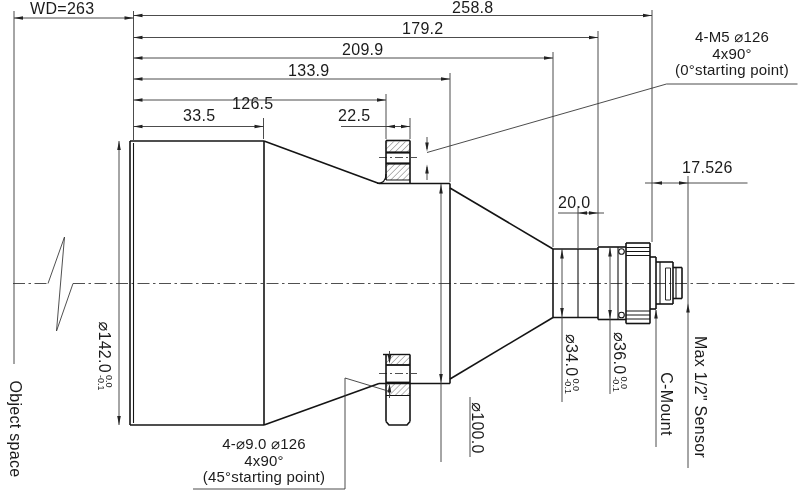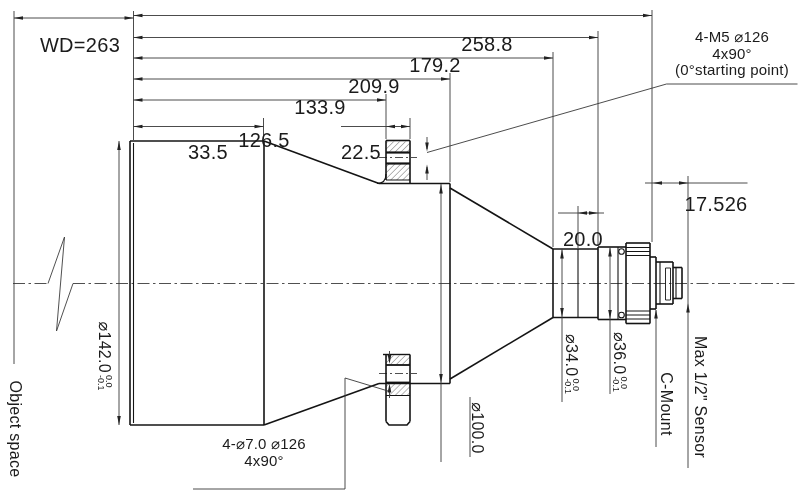--- a/index.html
+++ b/index.html
@@ -1,20 +1,20 @@
 <!DOCTYPE html>
 <html><head>
 <meta charset="utf-8">
 <style>
   html,body{margin:0;padding:0;background:#fff;}
   #sheet{position:relative;width:800px;height:496px;background:#ffffff;overflow:hidden;
          font-family:"Liberation Sans", sans-serif;color:#1b1b1b;}
   #linework{position:absolute;left:0;top:0;}
-  .dim-text{position:absolute;font-size:20px;font-weight:400;letter-spacing:.3px;
-            text-align:center;white-space:nowrap;line-height:15px;margin-top:37px;}
+  .dim-text{position:absolute;font-size:16px;font-weight:400;letter-spacing:.3px;
+            text-align:left;white-space:nowrap;line-height:15px;}
   .note{position:absolute;font-size:15px;letter-spacing:.2px;text-align:center;line-height:16.5px;white-space:nowrap;}
   .note span{display:block;}
   .vlabel{position:absolute;display:flex;align-items:center;justify-content:center;
           white-space:nowrap;transform:rotate(90deg);font-size:16px;letter-spacing:.3px;height:20px;}
   .tol{display:inline-flex;flex-direction:column;font-size:9px;line-height:8.5px;
        margin-left:2px;letter-spacing:0;}
   .tol i{font-style:normal;}
 </style>
 </head>
 <body>
@@ -212,22 +212,23 @@
   <div class="dim-text" style="left:338px;top:108px;width:46px">22.5</div>
   <div class="dim-text" style="left:558px;top:195px;width:50px">20.0</div>
   <div class="dim-text" style="left:682px;top:160px;width:68px">17.526</div>
 
   <div class="note" style="left:646px;top:29px;width:172px">
     <span>4-M5 ⌀126</span>
     <span>4x90°</span>
     <span>(0°starting point)</span>
   </div>
   <div class="note" style="left:178px;top:436px;width:172px">
-    <span>4-⌀7.0  ⌀126</span>
+    <span>4-⌀9.0  ⌀126</span>
     <span>4x90°</span>
+    <span>(45°starting point)</span>
   </div>
 
   <div class="vlabel" style="left:61px;top:346px;width:88px">
     <span>⌀142.0</span>
     <span class="tol">
         <i>0.0</i>
         <i>-0.1</i>
       </span>
   </div>
   <div class="vlabel" style="left:447px;top:418px;width:62px">

